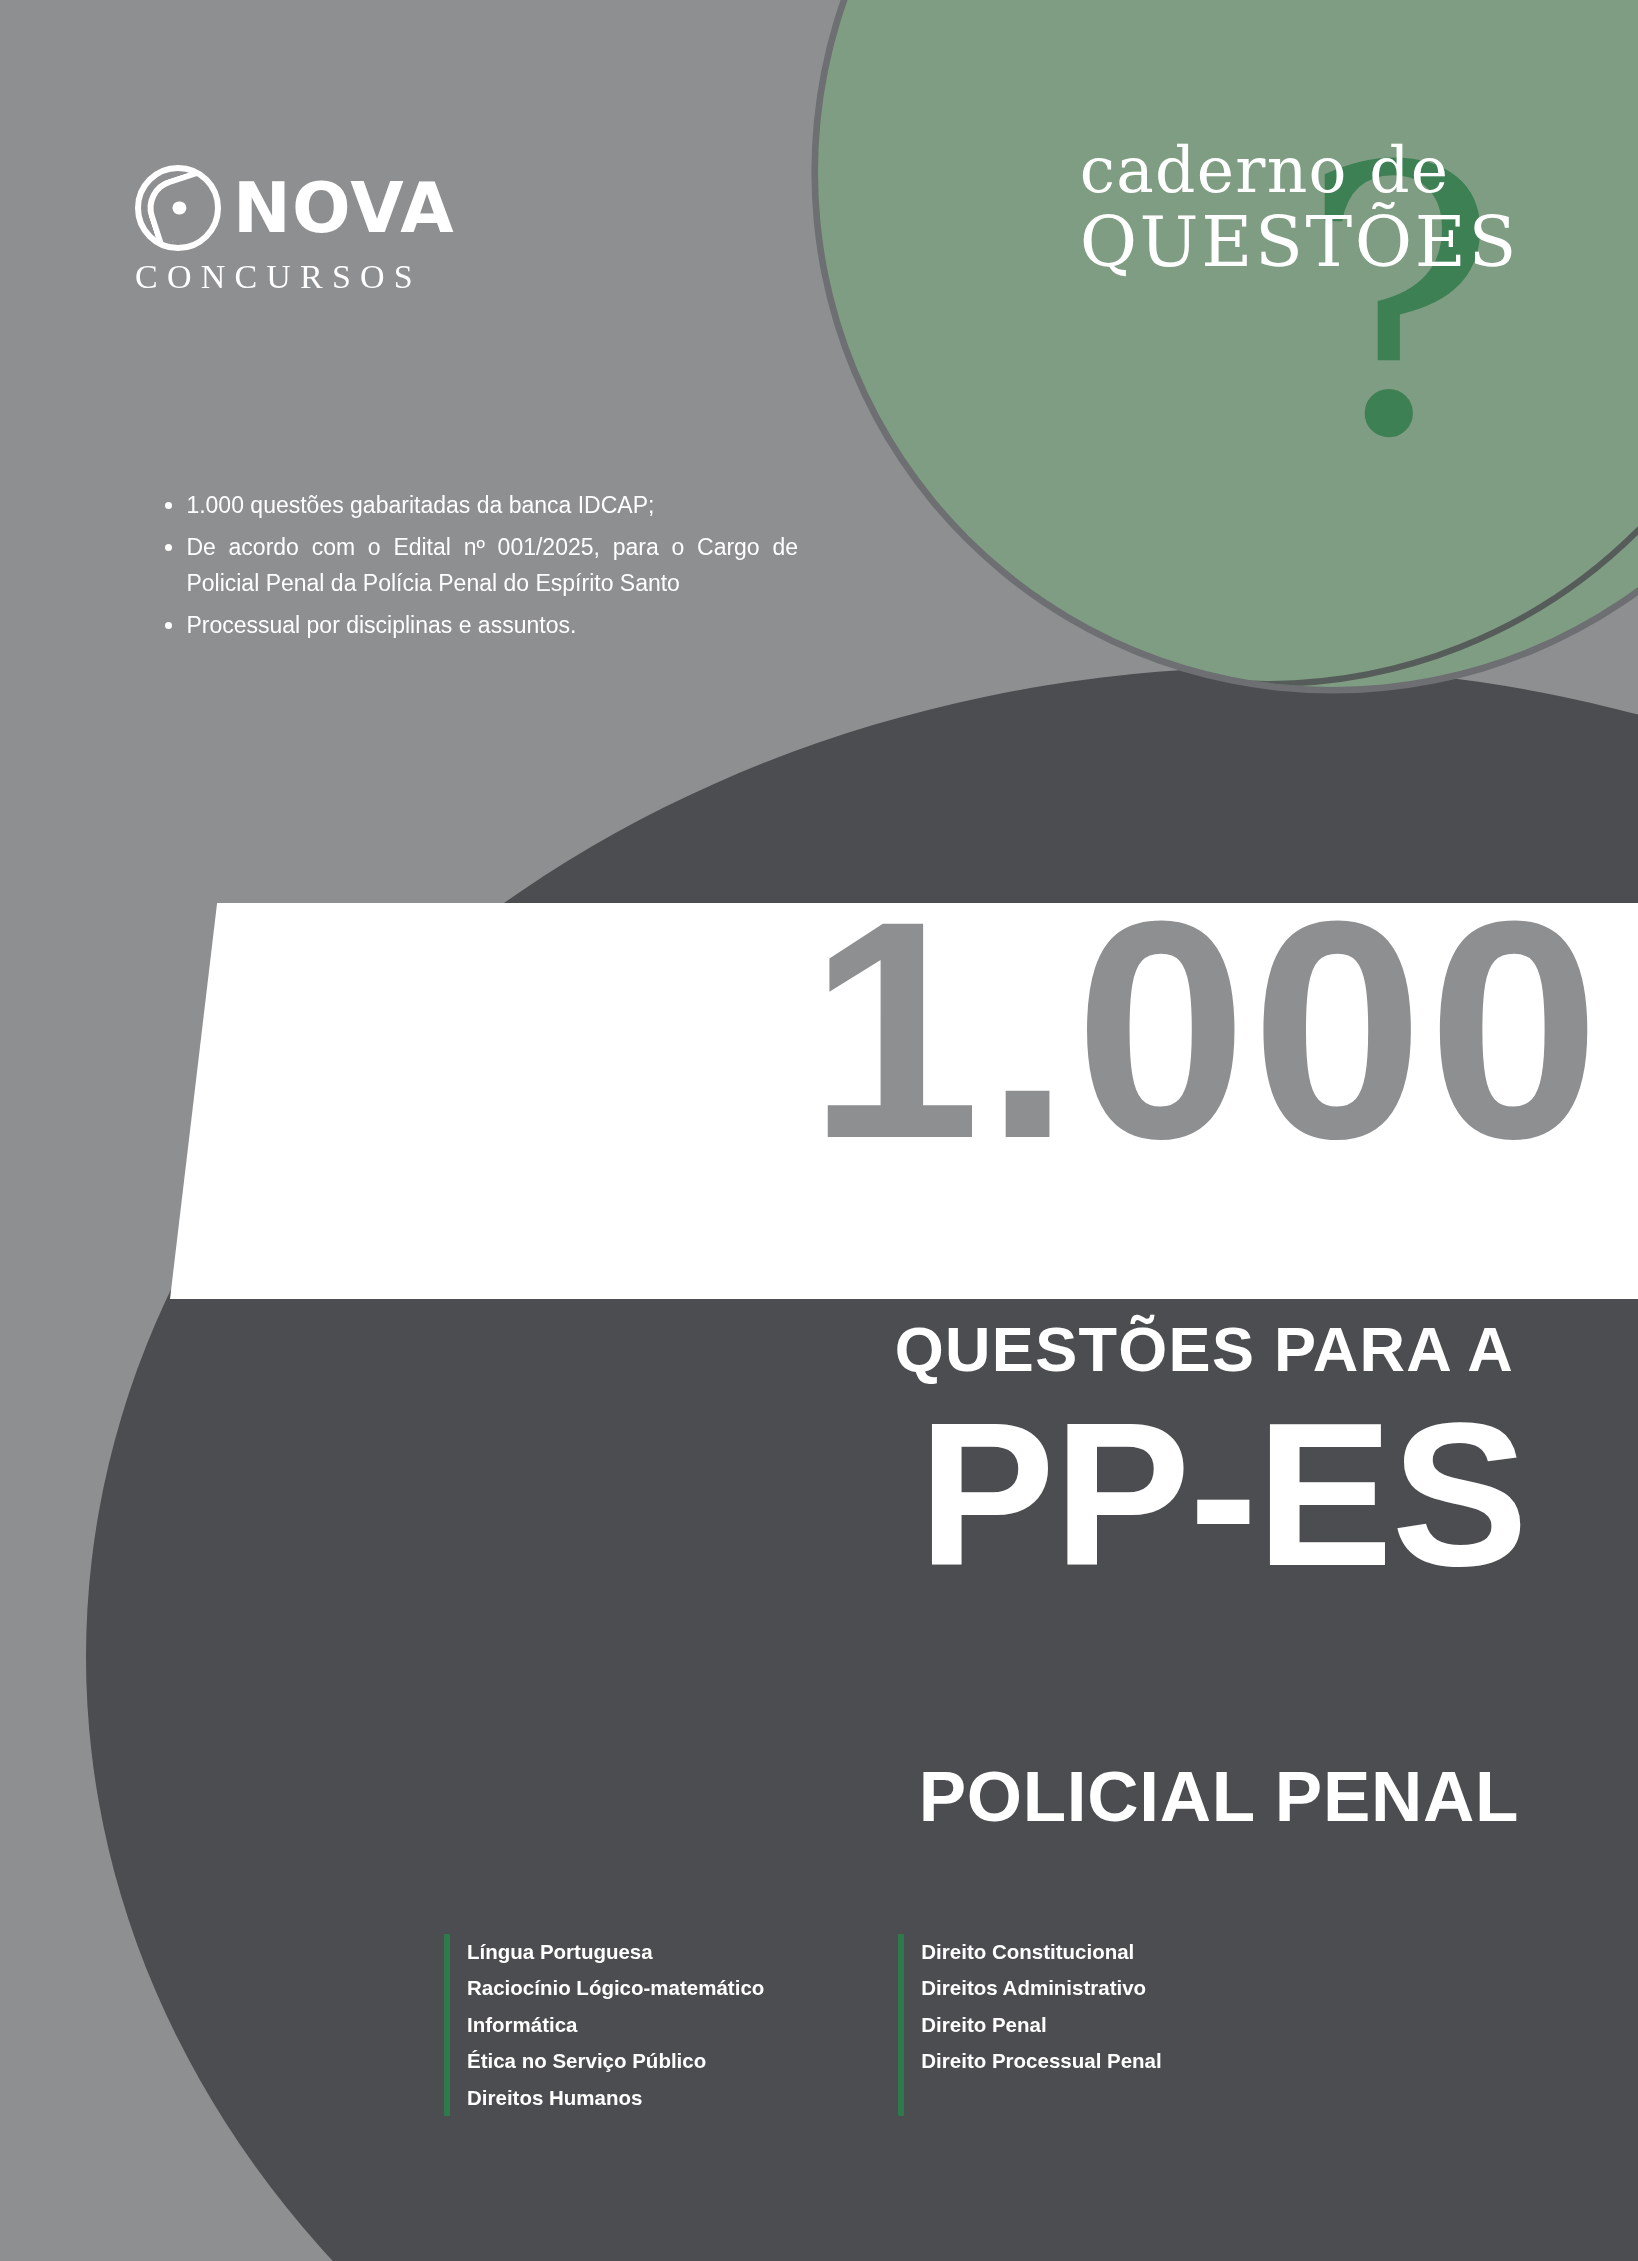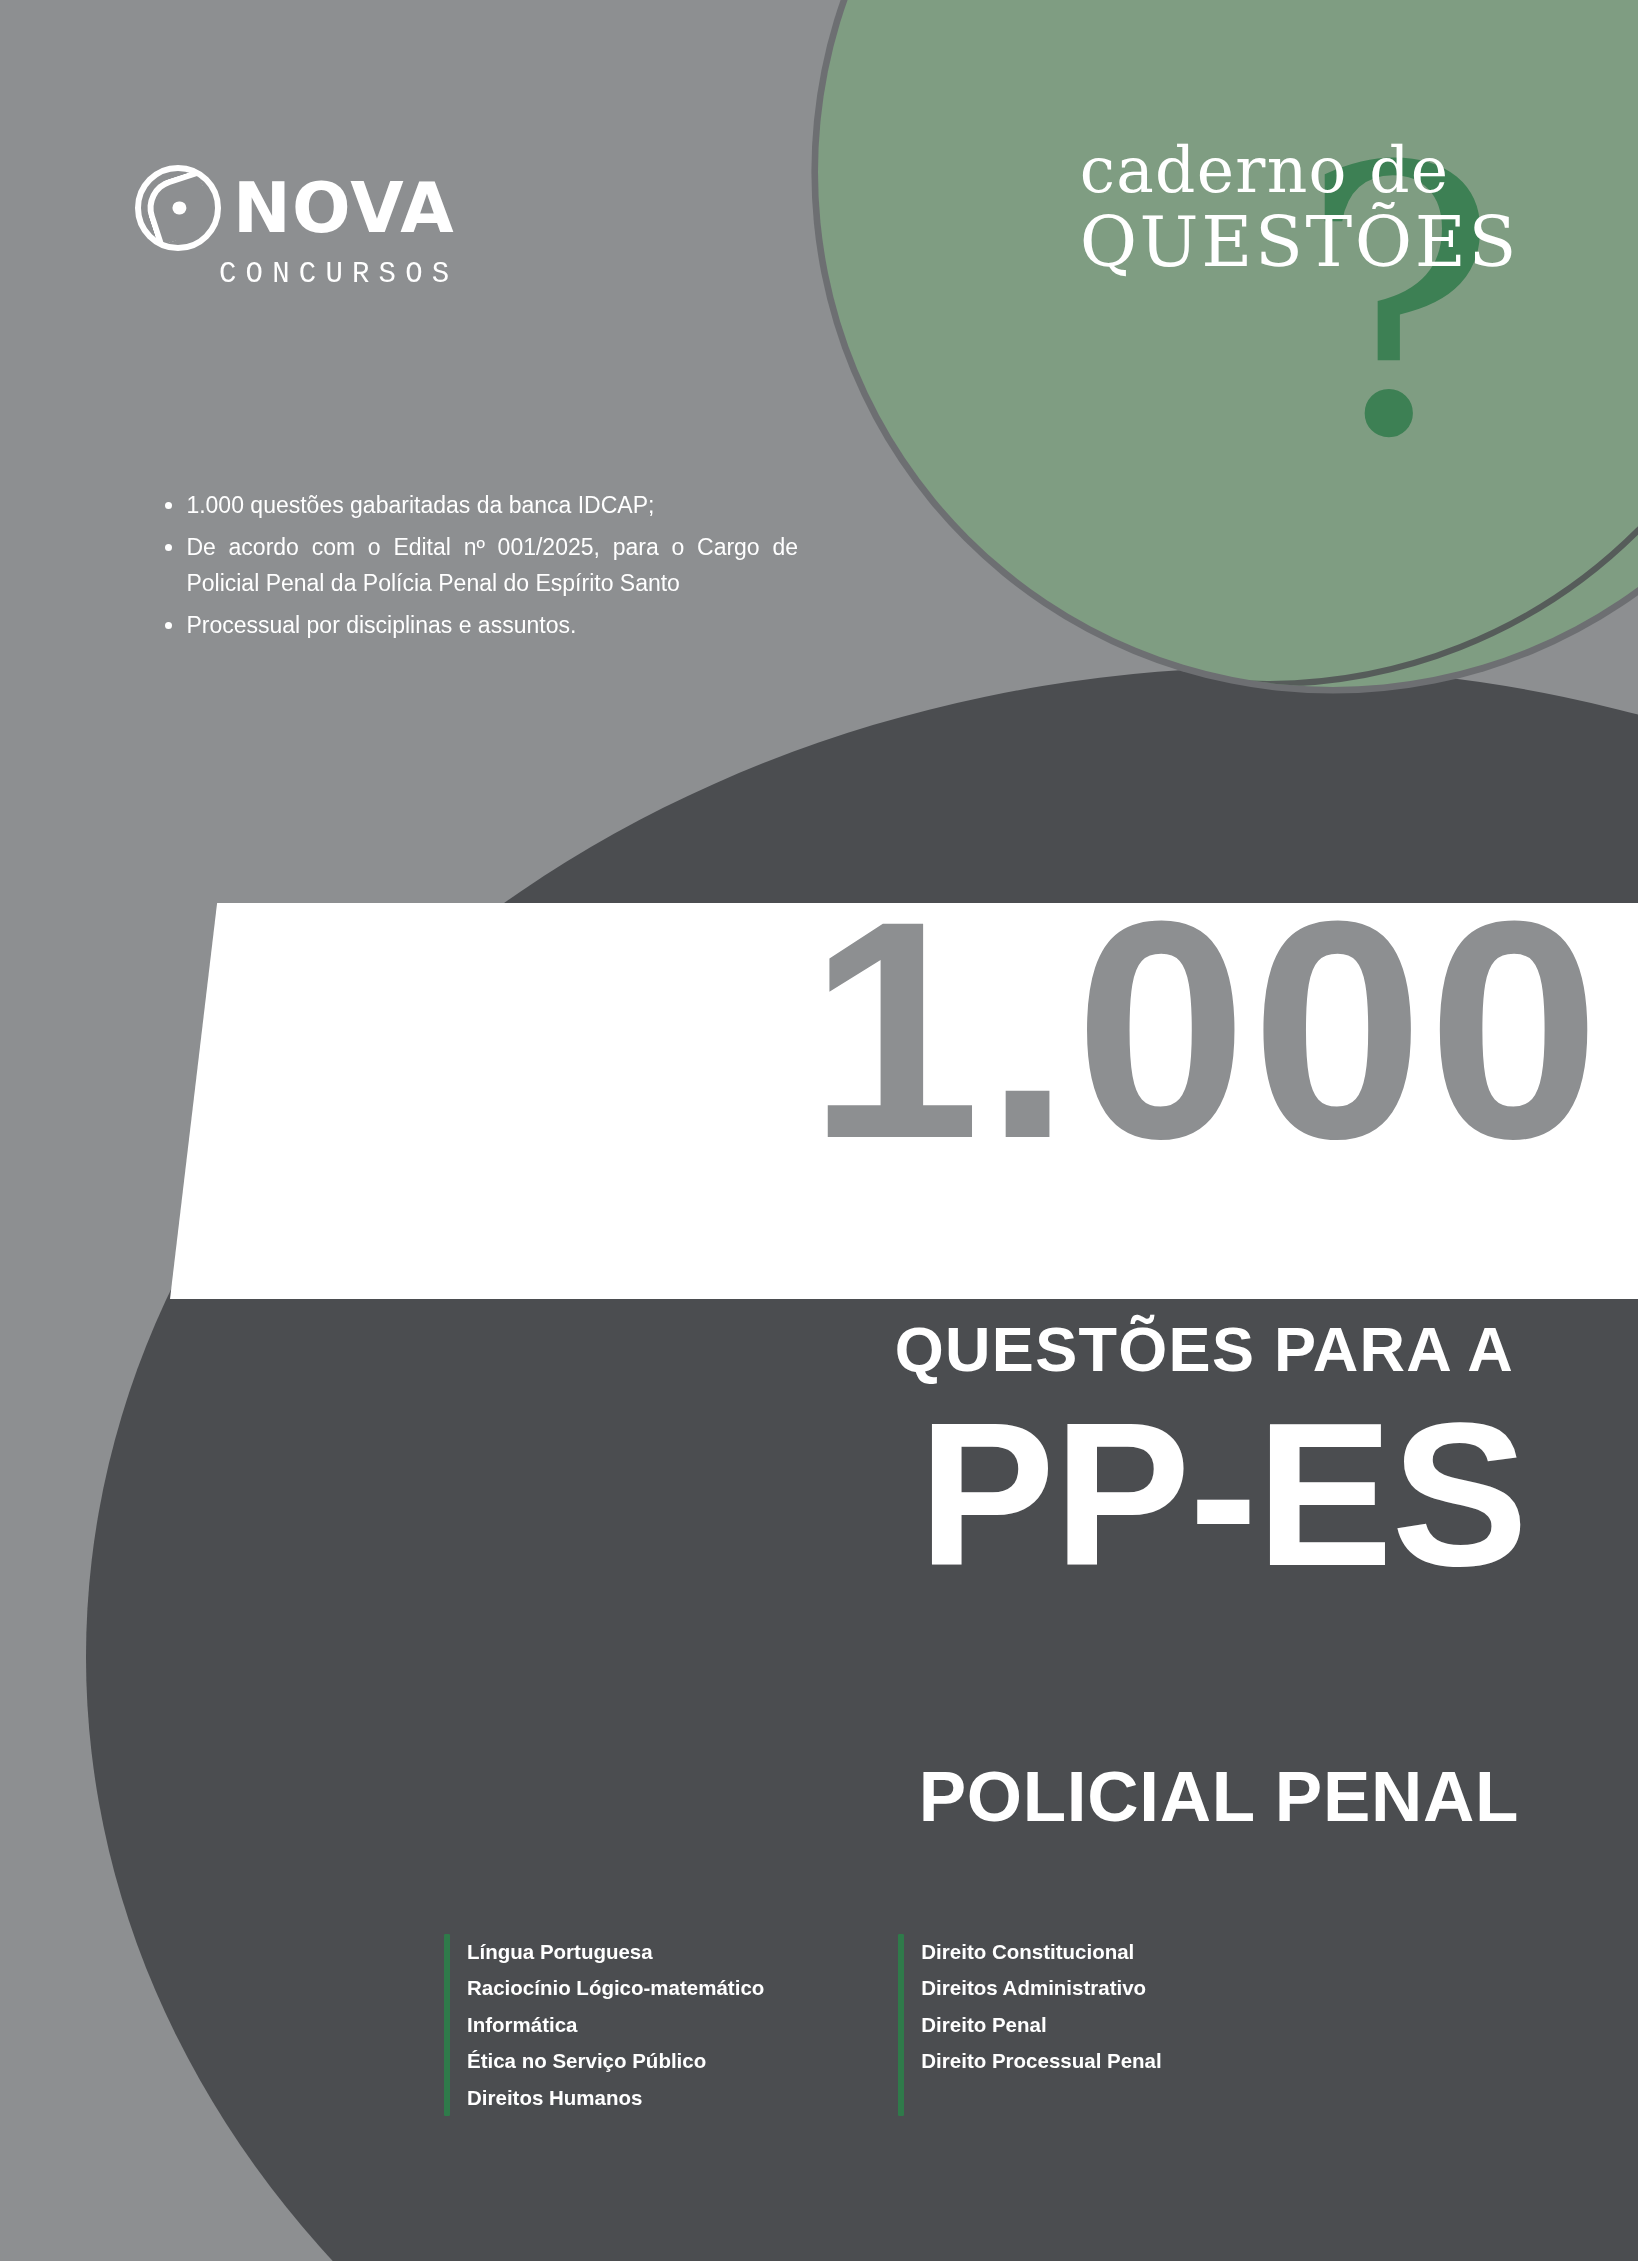--- a/index.html
+++ b/index.html
@@ -103,25 +103,24 @@
   }
   .logo-word {
     font-size: 69px;
     font-weight: bold;
     letter-spacing: 1.3px;
     line-height: 1;
     font-family: "DejaVu Sans", sans-serif;
   }
   .logo-sub {
     margin-top: 6.6px;
-    margin-left: 84px;
-    font-size: 29px;
+    font-size: 34px;
     letter-spacing: 9.2px;
     color: #fff;
-    font-family: Liberation Mono, monospace;
+    font-family: Liberation Serif, serif;
   }
 
   .caderno {
     position: absolute;
     right: 119px;
     top: 139px;
     text-align: left;
     color: #fff;
     z-index: 5;
   }

